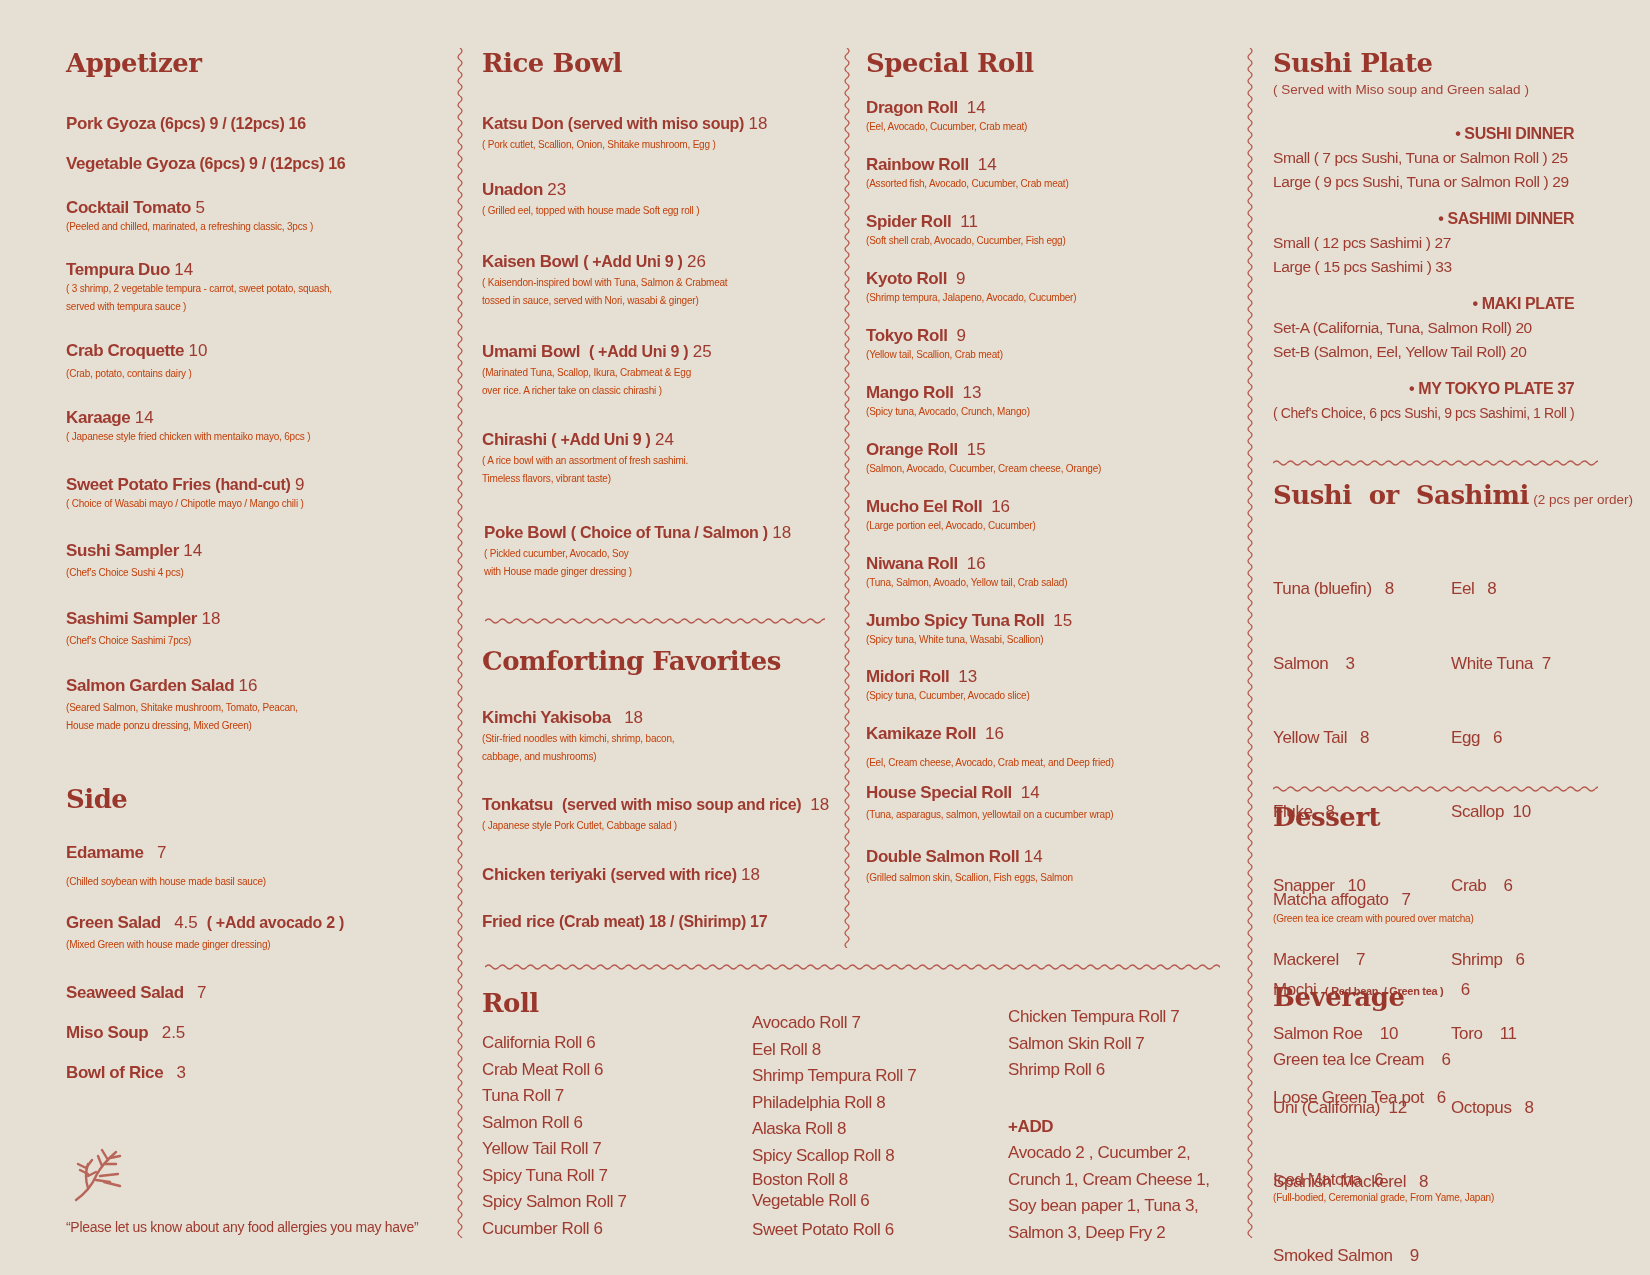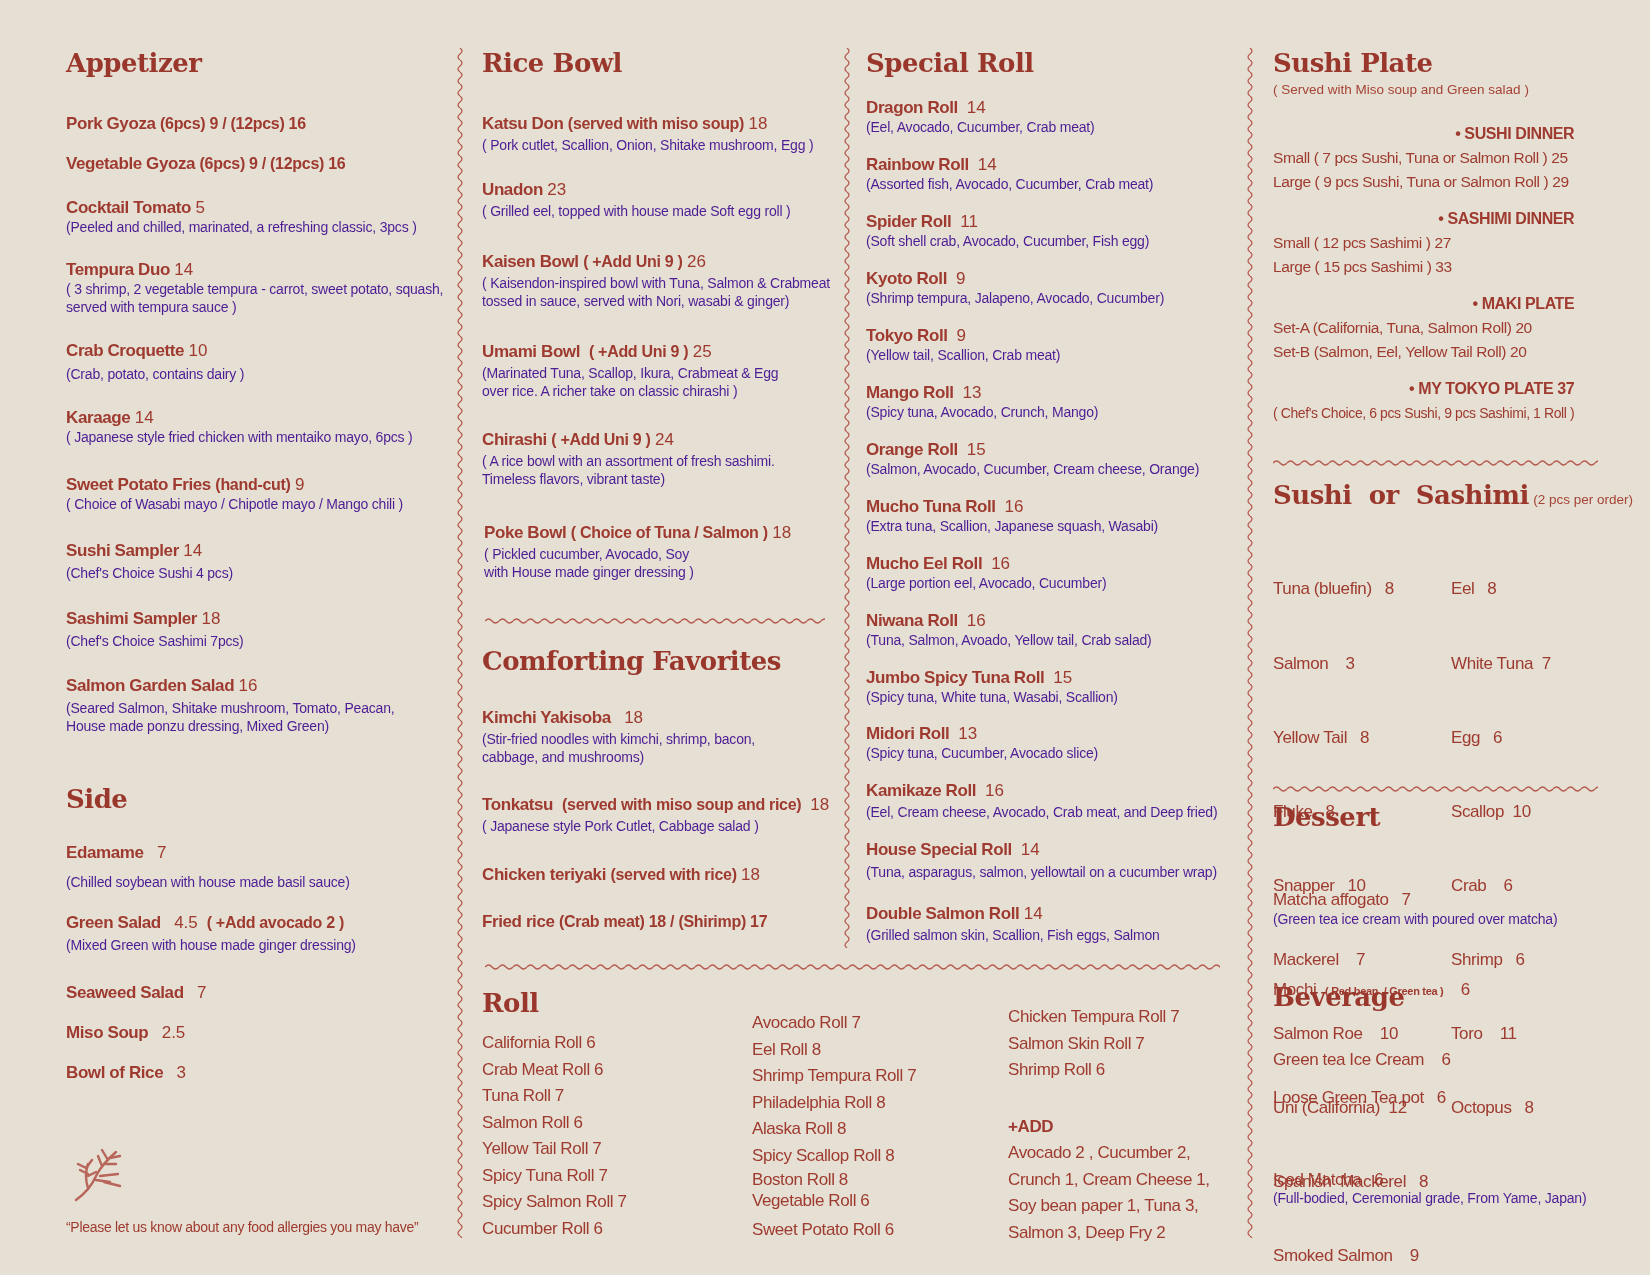--- a/index.html
+++ b/index.html
@@ -6,21 +6,21 @@
   body {
     width:1650px; height:1275px; background:#e6dfd3; color:#9e3a2f;
     font-family:"Liberation Sans", sans-serif; position:relative; overflow:hidden;
   }
   .abs { position:absolute; }
   .h { font-family:"DejaVu Serif", serif; font-weight:bold; font-size:26px; color:#9a372c; letter-spacing:-0.5px; margin:0; }
   .item { position:absolute; }
   .name { font-weight:bold; font-size:17px; letter-spacing:-0.4px; }
   .note { font-size:16px; letter-spacing:-0.3px;font-weight:bold; }
   .price { font-size:17px; }
-  .desc { font-size:14px; line-height:18px; color:#4c1d95; display:block; letter-spacing:-0.2px; white-space:pre-line; }
+  .desc { font-size:10px; line-height:18px; color:#c2410c; display:block; letter-spacing:-0.2px; white-space:pre-line; }
   .plain { font-size:17px; letter-spacing:-0.4px; }
   .vwave { position:absolute; width:10px; }
   .hwave { position:absolute; height:10px; }
   .sub { font-size:13.5px; color:#a54336; }
   .bullet { font-weight:bold; font-size:16px;text-align:right; }
 </style>
 </head>
 <body>
 
 <svg width="0" height="0" style="position:absolute">
@@ -111,26 +111,25 @@
 
 <h2 class="h abs" style="left:866px;top:48px">Special Roll</h2>
 <div class="abs" style="left:866px;top:98px">
   <div style="height:57px"><span class="name">Dragon Roll</span>&nbsp; <span class="price">14</span><span class="desc">(Eel, Avocado, Cucumber, Crab meat)</span></div>
   <div style="height:57px"><span class="name">Rainbow Roll</span>&nbsp; <span class="price">14</span><span class="desc">(Assorted fish, Avocado, Cucumber, Crab meat)</span></div>
   <div style="height:57px"><span class="name">Spider Roll</span>&nbsp; <span class="price">11</span><span class="desc">(Soft shell crab, Avocado, Cucumber, Fish egg)</span></div>
   <div style="height:57px"><span class="name">Kyoto Roll</span>&nbsp; <span class="price">9</span><span class="desc">(Shrimp tempura, Jalapeno, Avocado, Cucumber)</span></div>
   <div style="height:57px"><span class="name">Tokyo Roll</span>&nbsp; <span class="price">9</span><span class="desc">(Yellow tail, Scallion, Crab meat)</span></div>
   <div style="height:57px"><span class="name">Mango Roll</span>&nbsp; <span class="price">13</span><span class="desc">(Spicy tuna, Avocado, Crunch, Mango)</span></div>
   <div style="height:57px"><span class="name">Orange Roll</span>&nbsp; <span class="price">15</span><span class="desc">(Salmon, Avocado, Cucumber, Cream cheese, Orange)</span></div>
-  <div style="height:57px"><span class="name">Mucho Tuna Roll</span>&nbsp; <span class="price">16</span><span class="desc">(Extra tuna, Scallion, Japanese squash, Wasabi)</span></div>
   <div style="height:57px"><span class="name">Mucho Eel Roll</span>&nbsp; <span class="price">16</span><span class="desc">(Large portion eel, Avocado, Cucumber)</span></div>
   <div style="height:57px"><span class="name">Niwana Roll</span>&nbsp; <span class="price">16</span><span class="desc">(Tuna, Salmon, Avoado, Yellow tail, Crab salad)</span></div>
   <div style="height:56px"><span class="name">Jumbo Spicy Tuna Roll</span>&nbsp; <span class="price">15</span><span class="desc">(Spicy tuna, White tuna, Wasabi, Scallion)</span></div>
   <div style="height:57px"><span class="name">Midori Roll</span>&nbsp; <span class="price">13</span><span class="desc">(Spicy tuna, Cucumber, Avocado slice)</span></div>
-  <div style="height:59px"><span class="name">Kamikaze Roll</span>&nbsp; <span class="price">16</span><span class="desc" style="margin-top:2px">(Eel, Cream cheese, Avocado, Crab meat, and Deep fried)</span></div>
+  <div style="height:59px"><span class="name">Kamikaze Roll</span>&nbsp; <span class="price">16</span><span class="desc" style="margin-top:10px">(Eel, Cream cheese, Avocado, Crab meat, and Deep fried)</span></div>
   <div style="height:64px"><span class="name">House Special Roll</span>&nbsp; <span class="price">14</span><span class="desc" style="margin-top:3px">(Tuna, asparagus, salmon, yellowtail on a cucumber wrap)</span></div>
   <div><span class="name">Double Salmon Roll</span> <span class="price">14</span><span class="desc" style="margin-top:2px">(Grilled salmon skin, Scallion, Fish eggs, Salmon</span></div>
 </div>
 
 <h2 class="h abs" style="left:482px;top:988px">Roll</h2>
 <div class="abs plain" style="left:482px;top:1030px;line-height:26.5px">
   <div>California Roll   6</div>
   <div>Crab Meat Roll   6</div>
   <div>Tuna Roll   7</div>
   <div>Salmon Roll   6</div>

